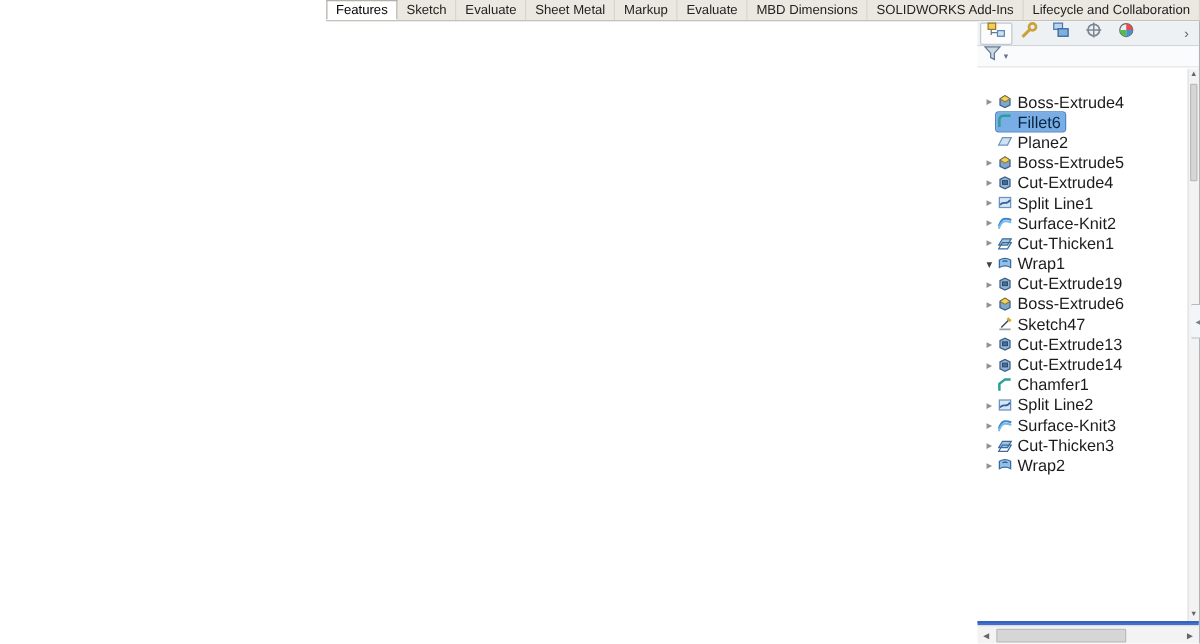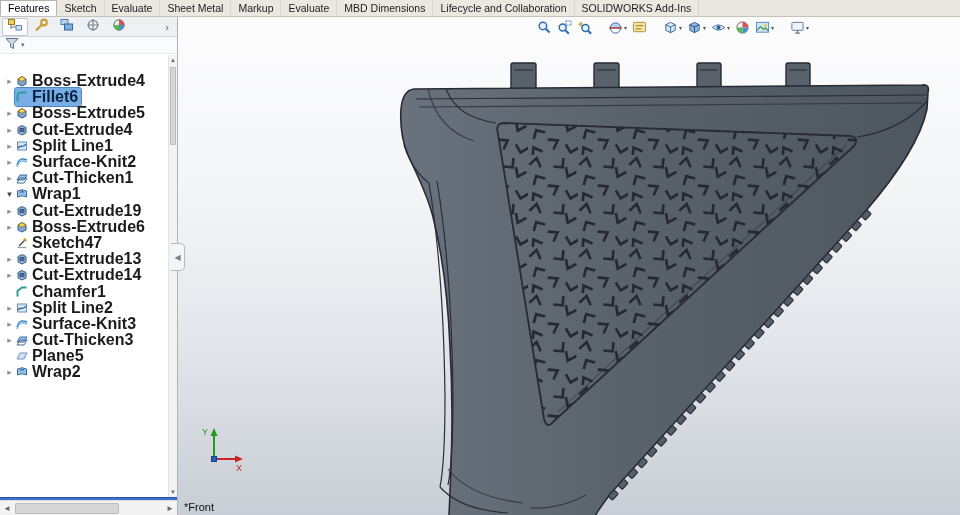--- a/index.html
+++ b/index.html
@@ -1,18 +1,18 @@
 <!DOCTYPE html>
 <html><head>
 <meta charset="utf-8">
 <style>
   * { margin:0; padding:0; box-sizing:border-box; }
   html,body { width:960px; height:515px; overflow:hidden; }
   body { font-family:"Liberation Sans", sans-serif; background:#fff; }
-  .app { width:960px; height:515px; display:flex; flex-direction:column; position:relative; }
+  .app { width:960px; height:515px; display:flex; flex-direction:column; position:relative;align-items:flex-end; }
 
   
   .ribbon-tabs { height:17px; background:#ebe8e2; border-bottom:1px solid #c6c2ba; display:flex; align-items:stretch; flex:0 0 17px; }
   .rtab { padding:0 7px; font-size:10.5px; color:#222; display:flex; align-items:center; border-right:1px solid #d9d5cd; white-space:nowrap; cursor:default; }
   .rtab.active { background:#ffffff; border:1px solid #b5b1a9; border-bottom:1px solid #ffffff; color:#000; }
 
   
   .main { flex:1; display:flex; position:relative; height:498px; }
 
   
@@ -28,21 +28,21 @@
   .tree { position:absolute; top:38px; bottom:18px; left:0; right:9px; overflow:hidden; padding-top:18px; }
   .trow { height:16.2px; display:flex; align-items:center; padding-left:4px; white-space:nowrap; cursor:default; }
   .tarrow { width:11px; font-size:9px; color:#8c9299; text-align:center; flex:0 0 11px; }
   .tarrow.expanded { color:#3c4248; }
   .tindent { width:13px; flex:0 0 13px; }
   .hl { display:flex; align-items:center; gap:3px; padding:0 3px 0 1px; border-radius:2px; }
   .hl.selected { background:#79ade6; outline:1px solid #4f86c6; }
   .hl.selected .tlabel { color:#08233f; }
   .ticon { width:13px; height:12px; display:inline-flex; }
   .ticon svg { width:12px; height:12px; }
-  .tlabel { font-size:16px; color:#1b1b1b;font-weight:bold; }
+  .tlabel { font-size:13px; color:#1b1b1b; }
 
   .rollback-bar { position:absolute; left:0; right:0; bottom:15px; height:3px; background:#3f6fd0; border-top:1px solid #2c55a8; cursor:row-resize; }
 
   .hscroll { position:absolute; left:0; right:0; bottom:0; height:15px; background:#f3f3f3; border-top:1px solid #dcdcdc; display:flex; align-items:center; }
   .hscroll .sbtn { width:14px; height:14px; font-size:8px; color:#666; display:flex; align-items:center; justify-content:center; }
   .hscroll .sthumb { width:104px; height:11px; background:#d6d6d6; border:1px solid #bcbcbc; border-radius:1px; margin:0 1px; }
   .hscroll .sfill { flex:1; }
 
   .vscroll { position:absolute; top:38px; bottom:18px; right:0; width:9px; background:#f3f3f3; border-left:1px solid #e2e2e2; }
   .vscroll .sbtn { height:10px; font-size:6px; color:#666; display:flex; align-items:center; justify-content:center; }
@@ -70,22 +70,22 @@
 <div class="app">
 
   <div class="ribbon-tabs" id="ribbonTabs">
       <div class="rtab active">Features</div>
       <div class="rtab">Sketch</div>
       <div class="rtab">Evaluate</div>
       <div class="rtab">Sheet Metal</div>
       <div class="rtab">Markup</div>
       <div class="rtab">Evaluate</div>
       <div class="rtab">MBD Dimensions</div>
+      <div class="rtab">SOLIDWORKS Add-Ins</div>
       <div class="rtab">Lifecycle and Collaboration</div>
-      <div class="rtab">SOLIDWORKS Add-Ins</div>
     </div>
 
   <div class="main">
 
     <aside class="panel">
       <div class="panel-tabs" id="panelTabs">
           <div class="ptab active">
             <span><svg viewBox="0 0 16 14">
                 <rect x="1.5" y="1.5" width="6" height="5" fill="#f2cf5a" stroke="#9a7a22"></rect>
                 <path d="M4,7 L4,11 M4,9 L9,9" stroke="#6b7788" fill="none"></path>
@@ -147,20 +147,31 @@
             <span class="hl selected">
               <span class="ticon">
                 <svg viewBox="0 0 12 12">
                   <path d="M1.5,10.5 L1.5,5 Q1.5,1.5 5,1.5 L10.5,1.5" fill="none" stroke="#2aa198" stroke-width="2"></path>
                 </svg>
               </span>
               <span class="tlabel">Fillet6</span>
             </span>
           </div>
           <div class="trow">
+            <span class="tarrow none"></span>
+            <span class="hl">
+              <span class="ticon">
+                <svg viewBox="0 0 12 12">
+                  <polygon points="1,9 4,3 11,3 8,9" fill="#cfe2f4" stroke="#6b93bb" stroke-width="1"></polygon>
+                </svg>
+              </span>
+              <span class="tlabel">Plane2</span>
+            </span>
+          </div>
+          <div class="trow">
             <span class="tarrow collapsed">▸</span>
             <span class="hl">
               <span class="ticon">
                 <svg viewBox="0 0 12 12">
                   <polygon points="2,4 6,1.5 10,4 10,9 6,11 2,9" fill="#7ea7cf" stroke="#3c5f86" stroke-width="1"></polygon>
                   <polygon points="2,4 6,1.5 10,4 6,6.5" fill="#f2d258" stroke="#8a6d1f" stroke-width="0.8"></polygon>
                 </svg>
               </span>
               <span class="tlabel">Boss-Extrude5</span>
             </span>
@@ -324,31 +335,20 @@
           <div class="trow">
             <span class="tarrow collapsed">▸</span>
             <span class="hl">
               <span class="ticon">
                 <svg viewBox="0 0 12 12">
                   <polygon points="1,8 4,3 11,3 8,8" fill="#9fc4e4" stroke="#3c6a9a" stroke-width="1"></polygon>
                   <polygon points="1,11 4,6 11,6 8,11" fill="none" stroke="#3c6a9a" stroke-width="1"></polygon>
                 </svg>
               </span>
               <span class="tlabel">Cut-Thicken3</span>
-            </span>
-          </div>
-          <div class="trow">
-            <span class="tarrow none"></span>
-            <span class="hl">
-              <span class="ticon">
-                <svg viewBox="0 0 12 12">
-                  <polygon points="1,9 4,3 11,3 8,9" fill="#cfe2f4" stroke="#6b93bb" stroke-width="1"></polygon>
-                </svg>
-              </span>
-              <span class="tlabel">Plane5</span>
             </span>
           </div>
           <div class="trow">
             <span class="tarrow collapsed">▸</span>
             <span class="hl">
               <span class="ticon">
                 <svg viewBox="0 0 12 12">
                   <path d="M1.5,3 Q6,0.5 10.5,3 L10.5,9 Q6,6.5 1.5,9 Z" fill="#8fc0e8" stroke="#3c6a9a" stroke-width="1"></path>
                   <path d="M4,4.2 Q6,3.2 8,4.2" stroke="#2c5a8a" fill="none" stroke-width="1"></path>
                 </svg>

